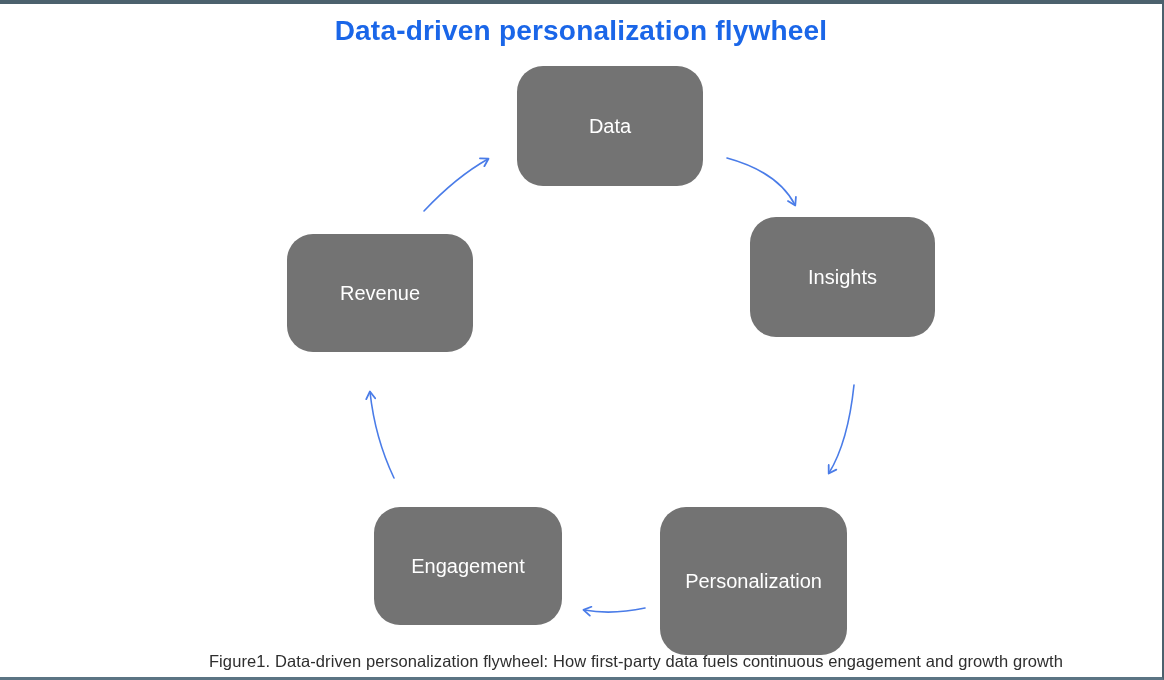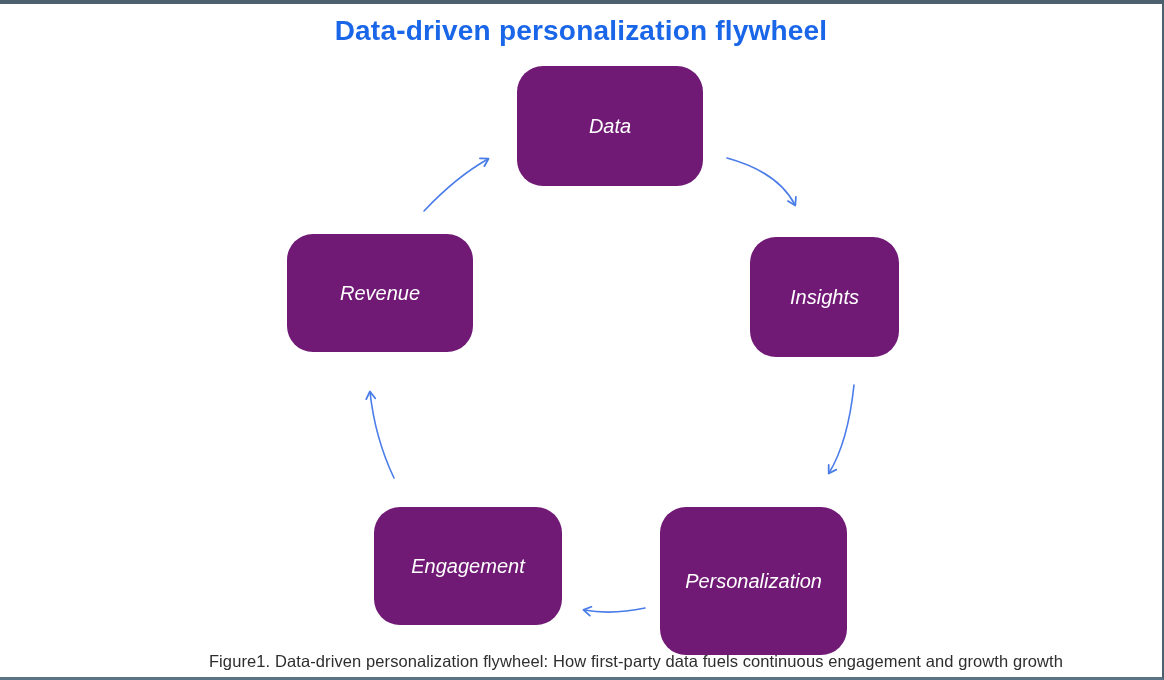--- a/index.html
+++ b/index.html
@@ -24,33 +24,32 @@
     top: 11px;
     text-align: center;
     font-size: 28px;
     font-weight: bold;
     letter-spacing: 0.2px;
     color: #1a66e8;
   }
 
   .node {
     position: absolute;
-    background: #701a75;
+    background: #737373;
     border-radius: 26px;
     color: #ffffff;
     font-size: 20px;
     font-weight: 400;
     display: flex;
     align-items: center;
     justify-content: center;
     text-align: center;
-    font-style: italic;
   }
   .node-data            { left: 517px; top: 62px;  width: 186px; height: 120px; }
-  .node-insights        { left: 750px; top: 233px; width: 149px; height: 120px; }
+  .node-insights        { left: 750px; top: 213px; width: 185px; height: 120px; }
   .node-personalization { left: 660px; top: 503px; width: 187px; height: 148px; }
   .node-engagement      { left: 374px; top: 503px; width: 188px; height: 118px; }
   .node-revenue         { left: 287px; top: 230px; width: 186px; height: 118px; }
 
   .arrows-layer {
     position: absolute;
     left: 0; top: -4px;
     width: 1164px;
     height: 680px;
     pointer-events: none;

